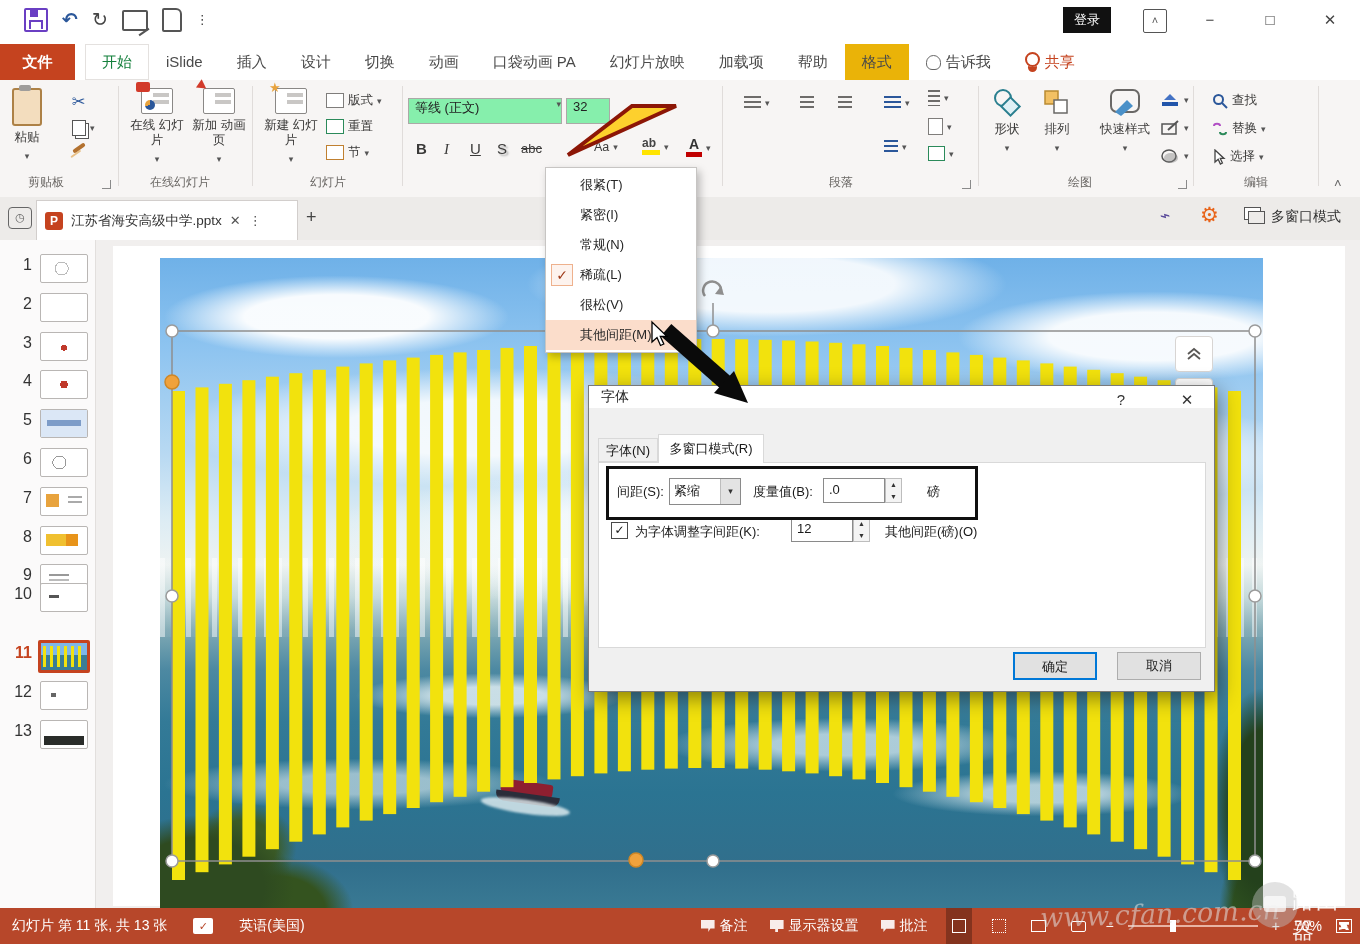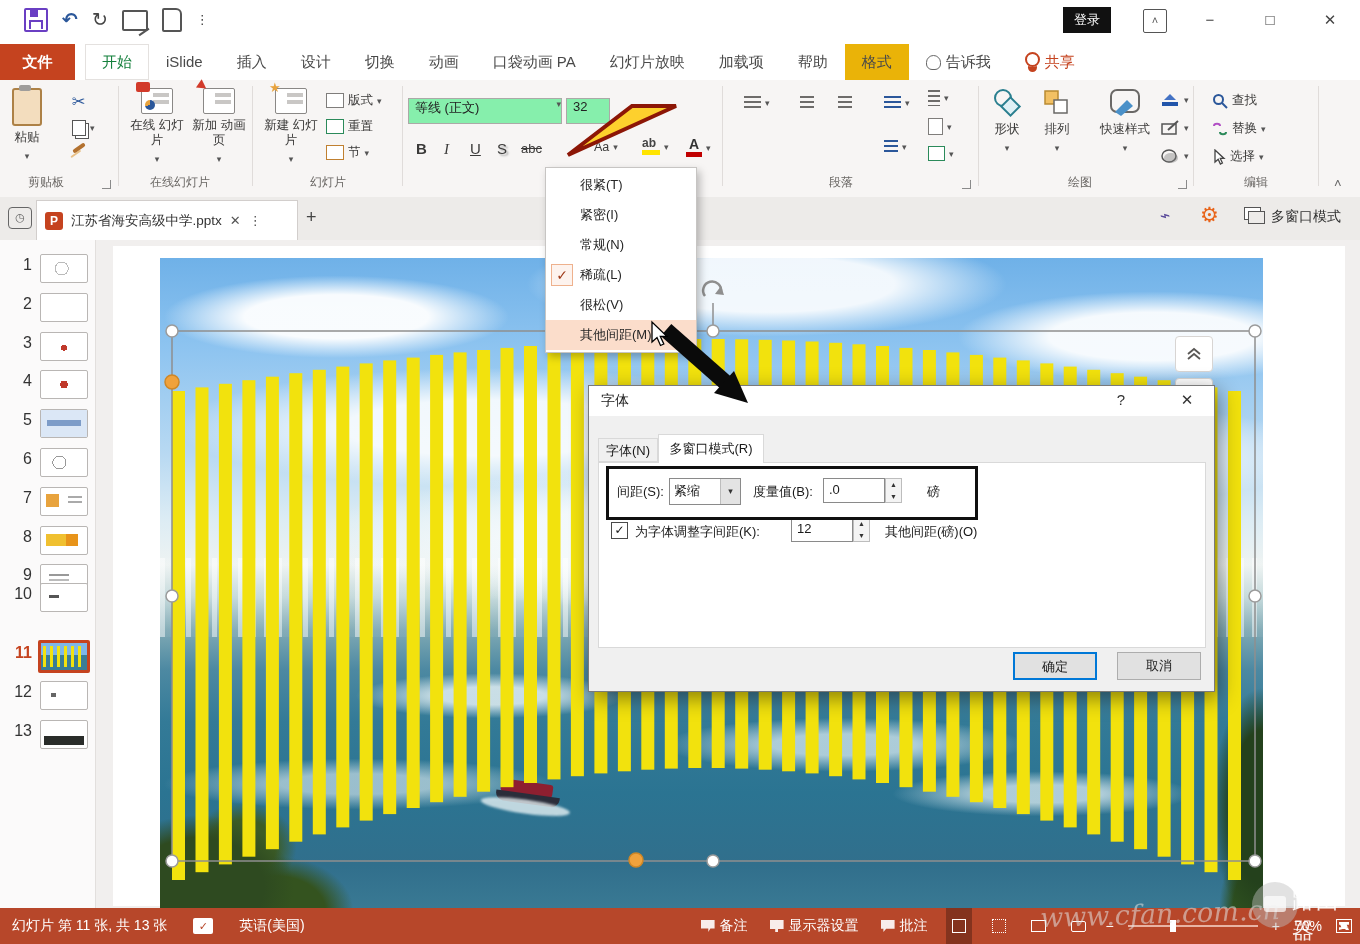--- a/index.html
+++ b/index.html
@@ -150,21 +150,21 @@
   .mi-label{margin-left:34px;white-space:nowrap;}
   .mi.hover{background:#fbddcb;}
   
   #callout{position:absolute;left:617px;top:62px;width:172px;height:50px;background:#fdd02d;border:4px solid #8c1606;
     border-radius:8px;z-index:45;display:flex;align-items:center;justify-content:center;
     font-size:30px;font-weight:900;color:#111;letter-spacing:3px;box-sizing:border-box;}
   #callouttail{position:absolute;left:540px;top:60px;z-index:44;}
   
   #dialog{position:absolute;left:588px;top:385px;width:625px;height:305px;background:#f0f0f0;border:1px solid #7a7a7a;
     box-shadow:4px 6px 20px rgba(0,0,0,.45);z-index:50;font-size:13px;color:#1a1a1a;}
-  .dtitle{position:absolute;left:0;top:0;right:0;height:30px;background:#fff;display:flex;align-items:center;}
+  .dtitle{position:absolute;left:0;top:0;right:0;height:22px;background:#fff;display:flex;align-items:center;}
   .dtitle .t{margin-left:12px;font-size:14px;}
   .dhelp{position:absolute;right:78px;top:5px;width:30px;text-align:center;font-size:15px;color:#333;}
   .dclose{position:absolute;right:8px;top:5px;width:38px;text-align:center;font-size:15px;color:#333;}
   .dtab{position:absolute;font-size:13px;text-align:center;box-sizing:border-box;}
   .dtab.inactive{left:9px;top:52px;width:60px;height:24px;line-height:24px;background:#f0f0f0;border:1px solid #d9d9d9;}
   .dtab.active{left:69px;top:48px;width:106px;height:29px;line-height:28px;background:#fff;border:1px solid #d9d9d9;border-bottom:none;z-index:2;}
   .dpanel{position:absolute;left:9px;top:76px;width:606px;height:184px;background:#fff;border:1px solid #d9d9d9;}
   .blackbox{position:absolute;left:17px;top:80px;width:366px;height:48px;border:3px solid #101010;z-index:3;}
   .dlabel{position:absolute;white-space:nowrap;}
   .dcombo{position:absolute;left:80px;top:92px;width:70px;height:25px;background:#fff;border:1px solid #8a8a8a;display:flex;}

